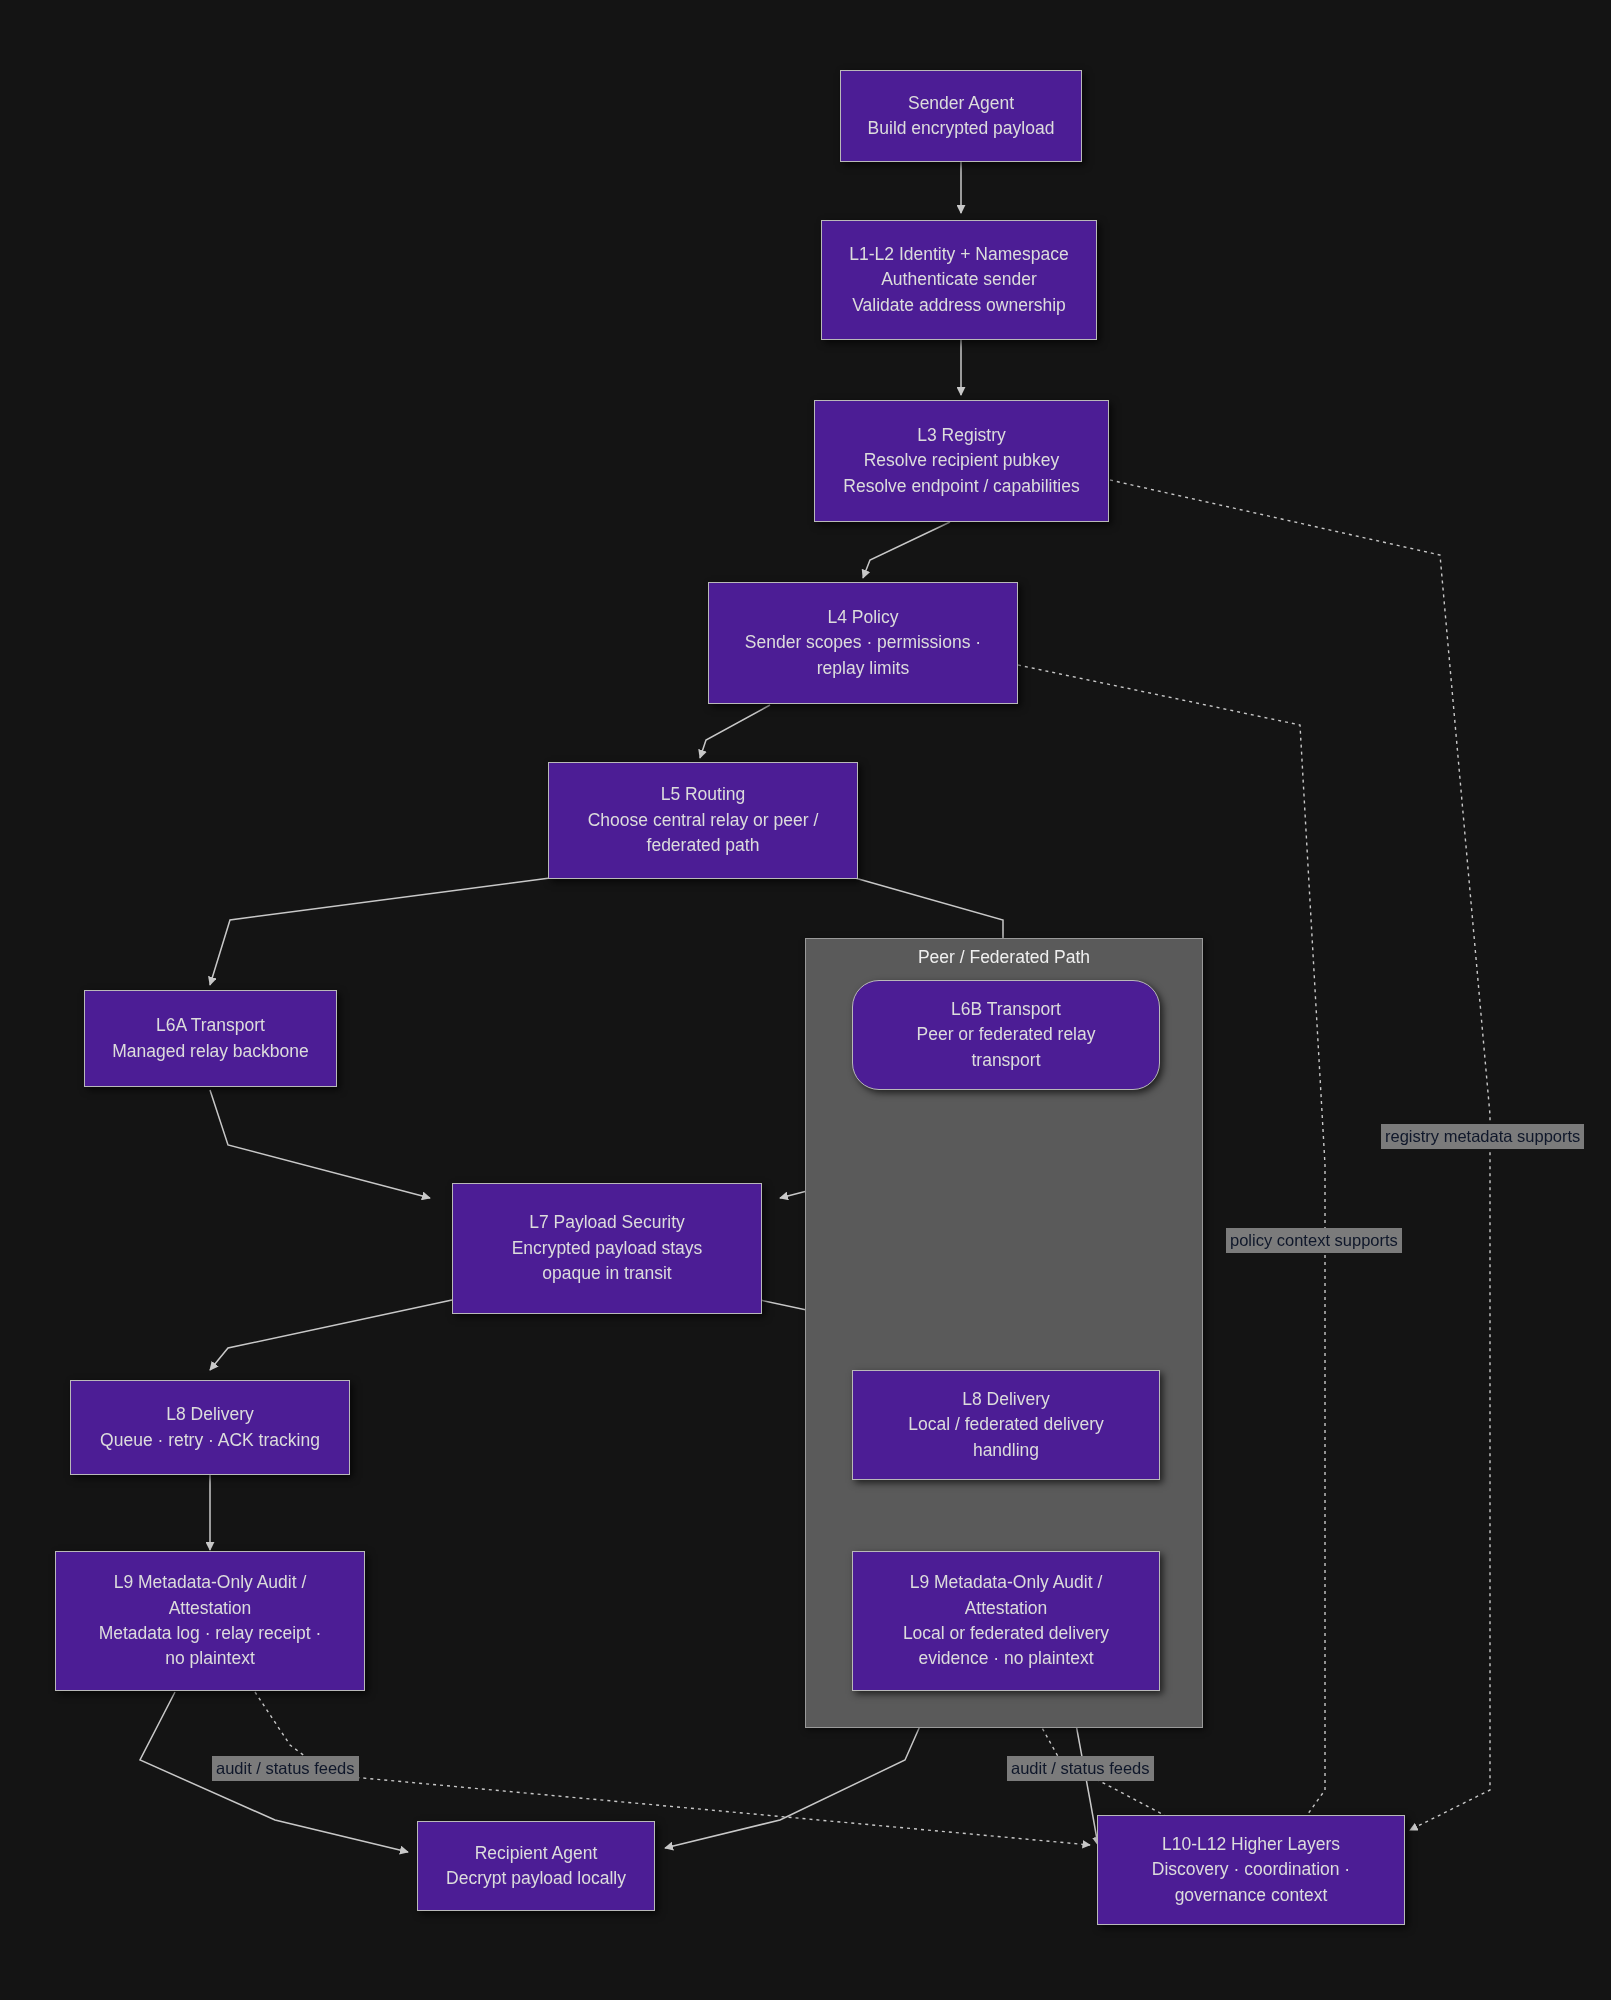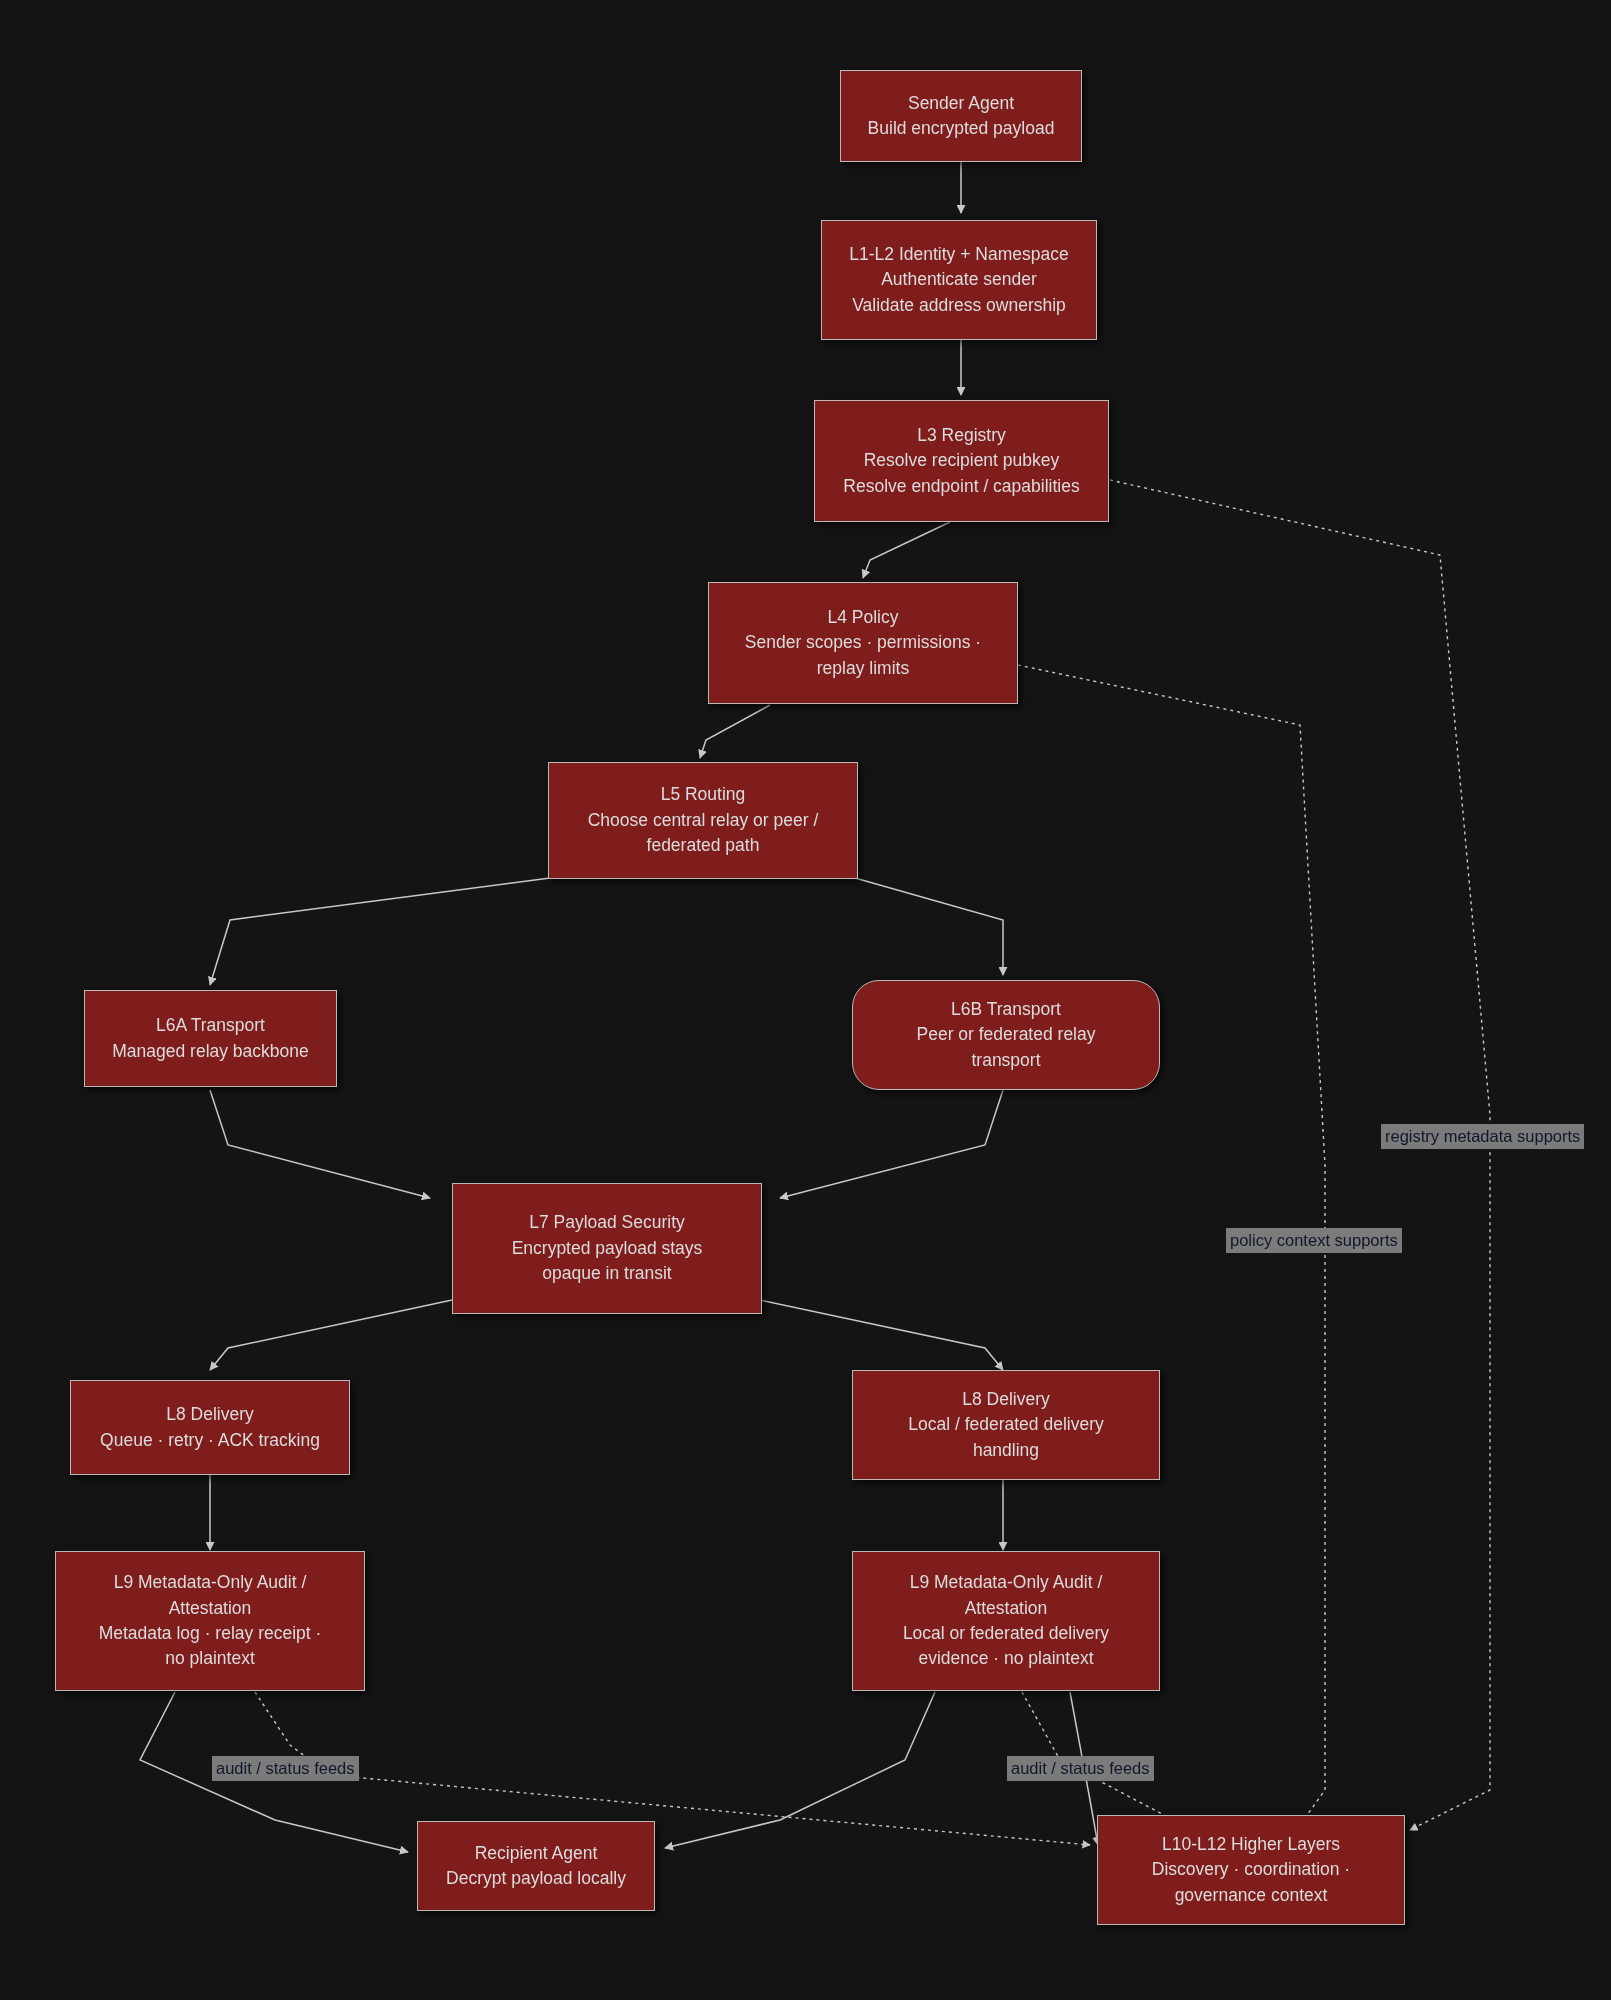--- a/index.html
+++ b/index.html
@@ -40,21 +40,21 @@
     top: 8px;
     left: 0;
     width: 100%;
     text-align: center;
     font-size: 17.5px;
     color: #efefef;
     line-height: 1.25;
   }
   .node {
     position: absolute;
-    background: #7f1d1d;
+    background: #4c1d95;
     border: 1px solid #b9b9b9;
     box-sizing: border-box;
     display: flex;
     align-items: center;
     justify-content: center;
     text-align: center;
     box-shadow: 3px 3px 7px rgba(0,0,0,0.65);
     padding: 4px 8px;
   }
   .node .node-text {
@@ -127,20 +127,23 @@
 
       <path d="M 1018,665 L 1300,725 L 1325,1165 L 1325,1790 L 1300,1825" marker-end="url(#arrowdot)"></path>
 
       <path d="M 255,1692 L 290,1745 L 330,1775 L 1090,1845" marker-end="url(#arrowdot)"></path>
 
       <path d="M 1022,1692 L 1060,1760 L 1196,1832" marker-end="url(#arrowdot)"></path>
     </g>
   </svg>
 
 
+  <div class="cluster" style="left:805px; top:938px; width:398px; height:790px;">
+    <div class="cluster-label">Peer / Federated Path</div>
+  </div>
 
   <div class="node" style="left:840px; top:70px; width:242px; height:92px;">
     <div class="node-text">Sender Agent
 Build encrypted payload</div>
   </div>
 
   <div class="node" style="left:821px; top:220px; width:276px; height:120px;">
     <div class="node-text">L1-L2 Identity + Namespace
 Authenticate sender
 Validate address ownership</div>

